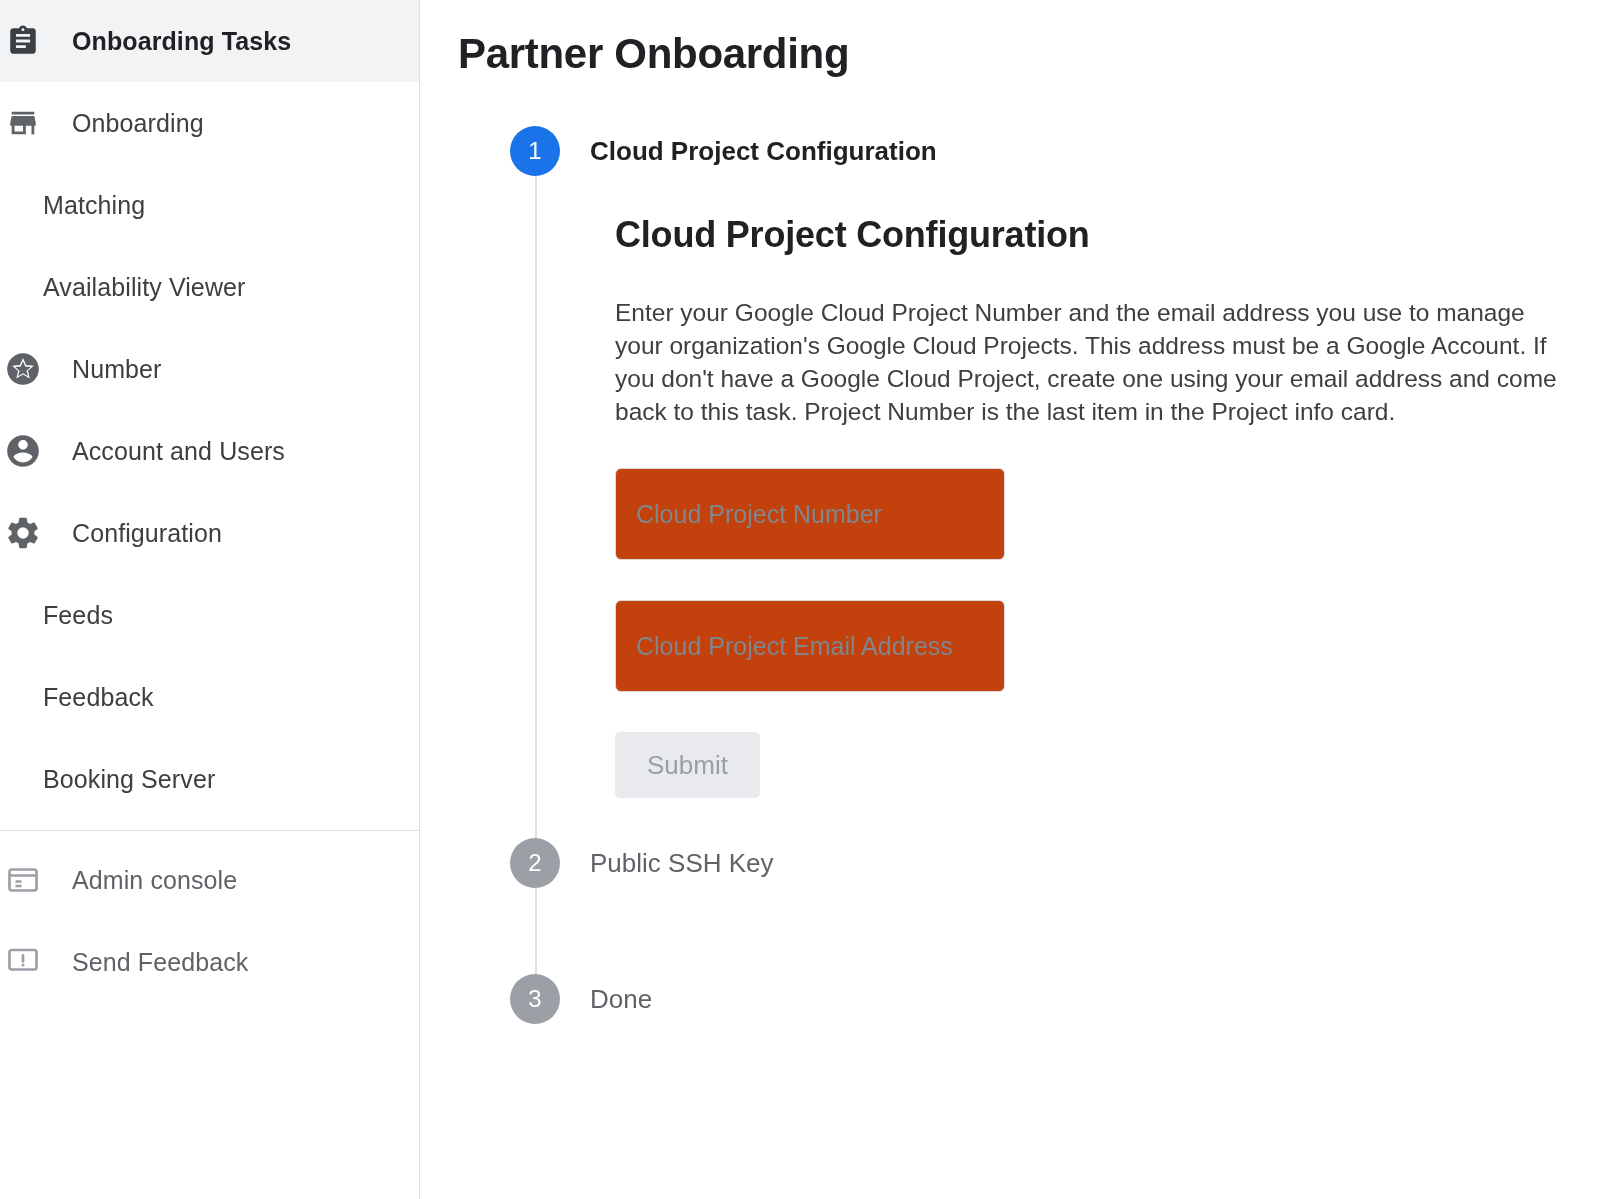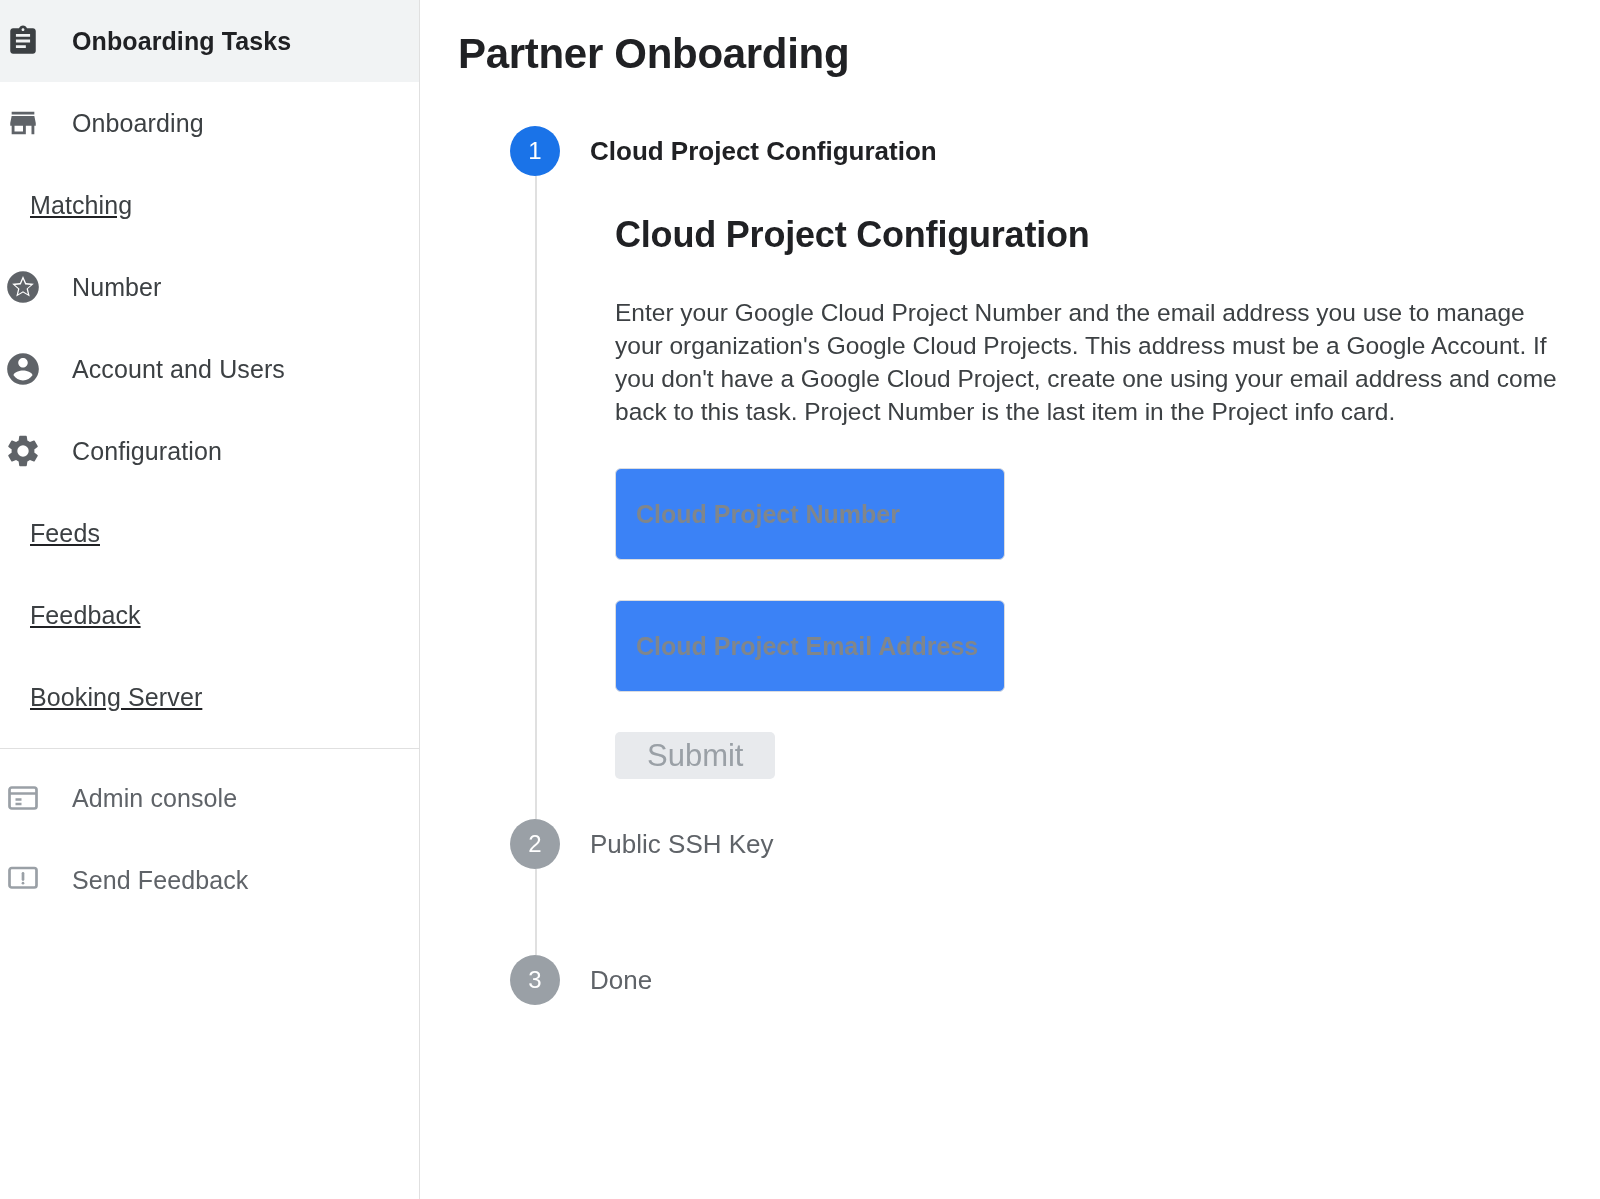--- a/index.html
+++ b/index.html
@@ -54,22 +54,21 @@
     letter-spacing: 0.1px;
   }
   .nav-item.active .nav-label {
     font-weight: bold;
     color: #202124;
   }
   .nav-item.sub .nav-label {
     color: #3c4043;
   }
   .nav-item.sub {
-    padding-left: 30px;
-    text-decoration: underline;
+    padding-left: 43px;
   }
   .nav-item.muted .nav-label {
     color: #5f6368;
   }
   .sidebar-divider {
     height: 1px;
     background: #e0e0e0;
     margin: 10px 0 8px 0;
   }
 
@@ -154,39 +153,38 @@
     max-width: 975px;
     margin-bottom: 40px;
     margin-top: 40px;
   }
   .text-input {
     display: block;
     width: 390px;
     height: 92px;
     border: 1px solid #dadce0;
     border-radius: 6px;
-    background: #3b82f6;
+    background: #c2410c;
     font-size: 25px;
     color: #202124;
     padding: 0 20px;
     font-family: "Liberation Sans", sans-serif;
     margin-bottom: 40px;
     outline: none;
-    font-weight: bold;
   }
   .text-input::placeholder {
     color: #80868b;
   }
   .submit-btn {
     border: none;
     background: #e8eaed;
     color: #9aa0a6;
-    font-size: 31px;
+    font-size: 26px;
     font-family: "Liberation Sans", sans-serif;
-    height: 47px;
+    height: 66px;
     padding: 0 32px;
     border-radius: 5px;
     cursor: default;
   }
 </style>
 </head>
 <body>
 
 <div class="app">
 
@@ -207,20 +205,23 @@
           <path d="M20 4H4v2h16V4zm1 10v-2l-1-5H4l-1 5v2h1v6h10v-6h4v6h2v-6h1zm-9 4H6v-4h6v4z"></path>
         </svg>
       </span>
       <span class="nav-label">Onboarding</span>
     </div>
 
     <div class="nav-item sub">
       <span class="nav-label">Matching</span>
     </div>
 
+    <div class="nav-item sub">
+      <span class="nav-label">Availability Viewer</span>
+    </div>
 
     <div class="nav-item">
       <span class="nav-icon">
         <svg width="38" height="38" viewBox="0 0 24 24" fill="#5f6368">
           <path d="M12 2C6.48 2 2 6.48 2 12s4.48 10 10 10 10-4.48 10-10S17.52 2 12 2zm4.24 16L12 15.45 7.77 18l1.12-4.81-3.73-3.23 4.92-.42L12 5l1.92 4.53 4.92.42-3.73 3.23L16.24 18z"></path>
           <path d="M12 7.1l1.4 3.3 3.58.31-2.72 2.35.82 3.5L12 14.7l-3.08 1.86.82-3.5L7.02 10.7l3.58-.31z"></path>
         </svg>
       </span>
       <span class="nav-label">Number</span>
     </div>

